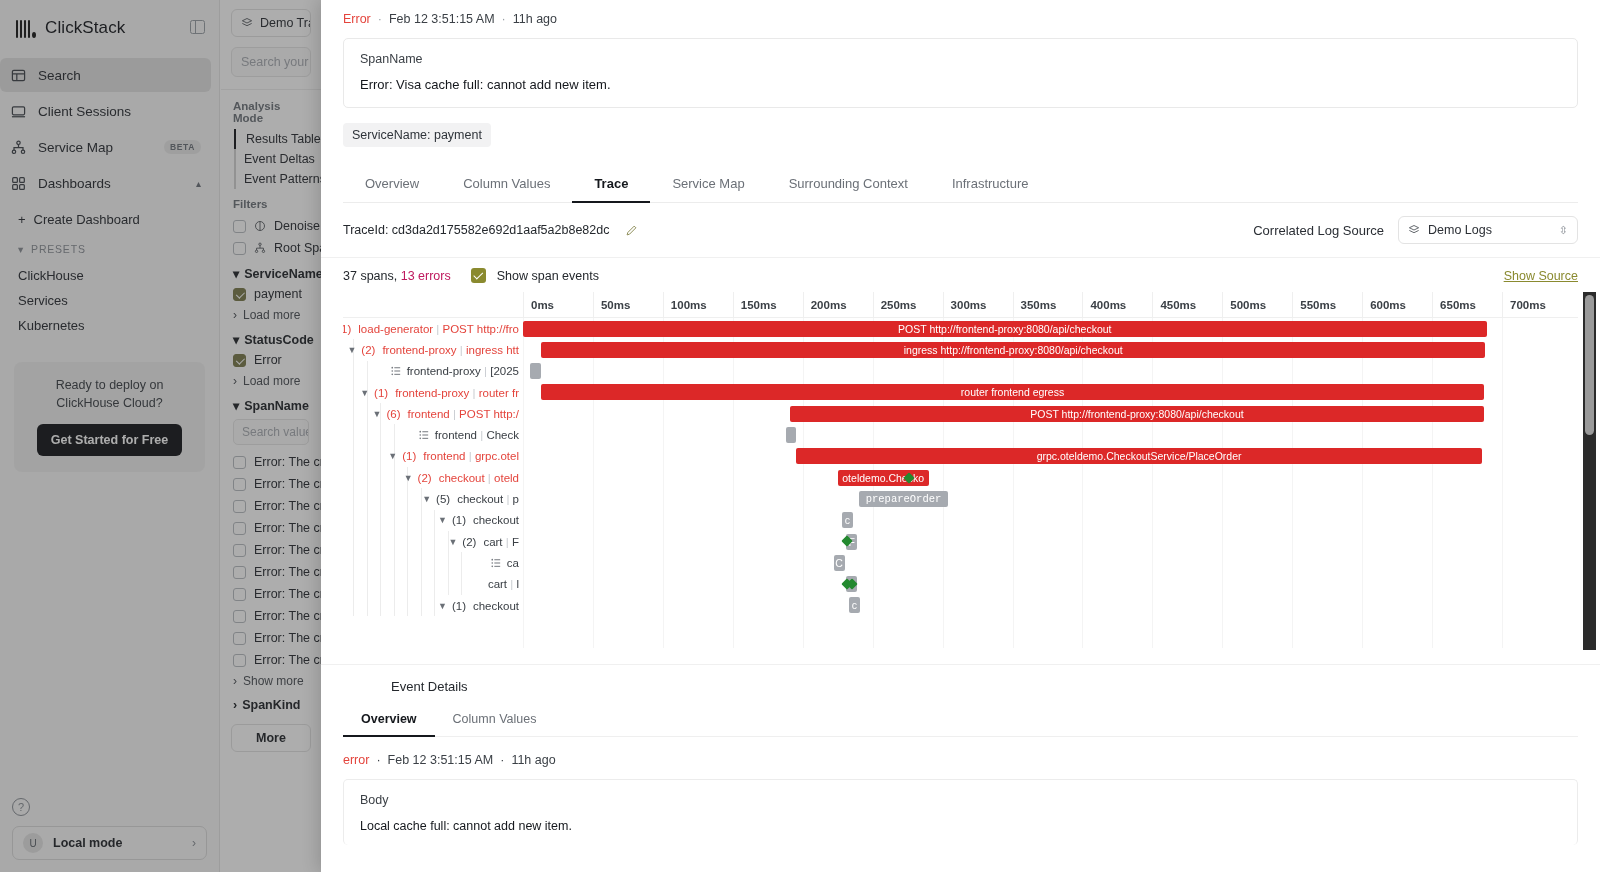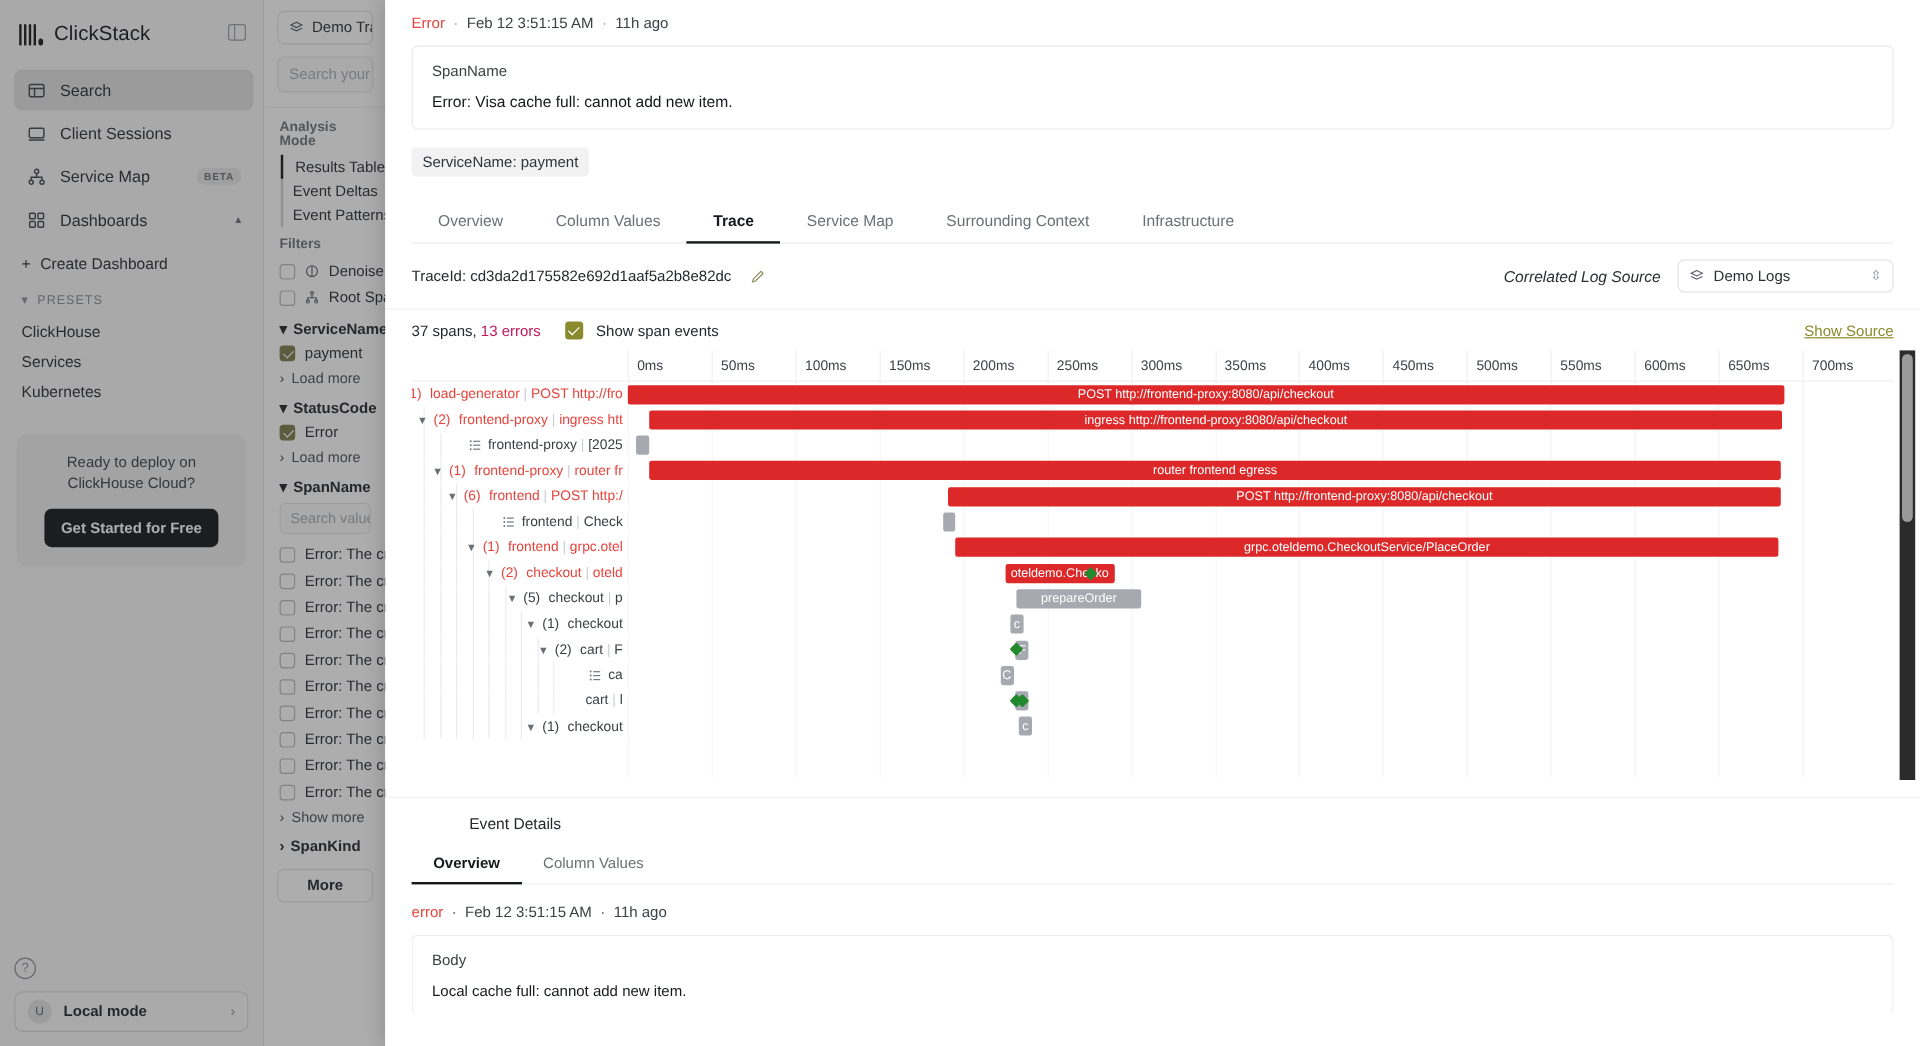--- a/index.html
+++ b/index.html
@@ -22,21 +22,21 @@
   .brand-mark { display:flex; align-items:flex-end; gap:2px; height:20px; }
   .brand-mark i { display:block; width:2px; background:#1b1b1b; border-radius:1px; }
   .brand-mark i:nth-child(1){height:18px;} .brand-mark i:nth-child(2){height:18px;}
   .brand-mark i:nth-child(3){height:18px;} .brand-mark i:nth-child(4){height:18px;}
   .brand-mark i:nth-child(5){height:6px;width:4px;border-radius:50%;}
   .brand-name { font-size: 17px; font-weight: 400; color: #15181d; letter-spacing:.1px;}
   .panel-toggle { position:absolute; right:14px; top:20px; width:15px;height:14px;
     border:1.4px solid #9aa0a6; border-radius:2.5px; }
   .panel-toggle::after{content:"";position:absolute;left:3.5px;top:0;bottom:0;width:1.4px;background:#9aa0a6;}
 
-  .nav { padding: 6px 8px 0 12px; }
+  .nav { padding: 6px 8px 0 0; }
   .nav-item { display:flex; align-items:center; gap:12px; height:34px; padding:0 10px;
     border-radius:6px; font-size:13.5px; color:#2a2e34; cursor:default; margin-bottom:2px;}
   .nav-item.active { background:#e3e3e3; }
   .nav-ico { width:16px; height:16px; flex:none; color:#41464d; display:flex; align-items:center; justify-content:center;}
   .nav-ico svg { width:15px; height:15px; }
   .beta { margin-left:auto; font-size:8.5px; letter-spacing:.6px; color:#6d737b;
     background:#e9e9e9; border-radius:8px; padding:2px 6px; font-weight:600;}
   .chev-up { margin-left:auto; font-size:10px; color:#6d737b; }
 
   .nav-sub { padding: 10px 18px 0 18px; }
@@ -111,42 +111,42 @@
 
   .tabs { margin-top:20px; display:flex; gap:0; border-bottom:1px solid #ececec; }
   .tab { padding:9px 22px 10px 22px; font-size:13px; color:#6b7077; cursor:default;
     border-bottom:2.5px solid transparent; margin-bottom:-1px; white-space:nowrap;}
   .tab.sel { color:#15181d; font-weight:700; border-bottom-color:#15181d; }
 
   .traceid-row { display:flex; align-items:center; padding:13px 22px 13px 22px;
     border-bottom:1px solid #f0f0f0; }
   .traceid { font-size:12.5px; color:#24282d; }
   .pencil { margin-left:16px; width:13px;height:13px;color:#8b8b55;}
-  .cls-lbl { margin-left:auto; font-size:13px; color:#2a2e34;font-style:italic; }
+  .cls-lbl { margin-left:auto; font-size:13px; color:#2a2e34; }
   .cls-sel { margin-left:14px; width:180px; height:28px; border:1px solid #e3e3e3;
     border-radius:6px; display:flex; align-items:center; gap:8px; padding:0 9px;
     font-size:12.5px; color:#2a2e34;text-align:right;}
   .cls-sel .updown { margin-left:auto; color:#8b9097; font-size:11px; line-height:1;}
 
   .spanbar-row { display:flex; align-items:center; padding:10px 22px 9px 22px; }
   .spans-txt { font-size:12.5px; color:#24282d; }
   .spans-txt .err { color:#be185d; }
   .cbx2 { margin-left:20px; width:15px;height:15px;border-radius:3px;background:#8a8a2f;
     position:relative;flex:none;}
   .cbx2::after{content:"";position:absolute;left:5px;top:2px;width:3.5px;height:7.5px;
     border:solid #fff;border-width:0 1.8px 1.8px 0;transform:rotate(45deg);}
   .sse { margin-left:11px; font-size:12.5px; color:#24282d; }
   .showfilters { margin-left:auto; font-size:12.5px; color:#8a8a2f;
     text-decoration:underline; }
 
   
   .tl { position:relative; margin:0 22px; height:358px; }
   .tl-head { position:relative; height:26px; border-bottom:1px solid #efefef; }
   .tick { position:absolute; top:0; height:26px; border-left:1px solid #efefef;
-    font-size:11.5px; color:#3b4046; padding-left:7px; line-height:26px; }
+    font-size:11.5px; color:#3b4046; padding-left:7px; line-height:26px;font-weight:bold; }
   .tl-body { position:relative; height:330px; overflow:hidden; }
   .gridline { position:absolute; top:0; bottom:0; width:1px; background:#f4f4f4; }
   .srow { position:relative; height:21.3px; }
   .slabel { position:absolute; left:0; top:0; height:21.3px; width:180px; overflow:hidden;
     white-space:nowrap; display:flex; align-items:center; font-size:11.5px; }
   .guide { position:absolute; top:0; bottom:0; width:1px; background:#ececec; }
   .caret { color:#6b7077; font-size:9px; margin-right:5px; flex:none; }
   .cnt { color:#e4443c; margin-right:7px; flex:none;}
   .cnt.g { color:#3b4046; }
   .sname { color:#e4443c; }
@@ -588,21 +588,21 @@
             <div class="guide" style="left: 37px;"></div>
             <div class="guide" style="left: 50.5px;"></div>
             <div class="guide" style="left: 64px;"></div>
             <div class="slabel" style="padding-left: 75.5px; justify-content: flex-end; padding-right: 4px;">
               <span class="caret">▼</span>
               <span class="cnt">(2)</span>
               <span class="sname">checkout <span style="color:#c9ccd1">|</span> oteld</span>
             </div>
           </div>
           <div class="srow">
-            <div class="bar gray" style="left: 504px; width: 104px;">prepareOrder</div>
+            <div class="bar gray" style="left: 516px; width: 89px; font-family: Liberation Mono, monospace;">prepareOrder</div>
             <div class="mask-left"></div>
             <div class="guide" style="left: 10px;"></div>
             <div class="guide" style="left: 23.5px;"></div>
             <div class="guide" style="left: 37px;"></div>
             <div class="guide" style="left: 50.5px;"></div>
             <div class="guide" style="left: 64px;"></div>
             <div class="guide" style="left: 77.5px;"></div>
             <div class="slabel" style="padding-left: 89px; justify-content: flex-end; padding-right: 4px;">
               <span class="caret">▼</span>
               <span class="cnt g">(5)</span>

